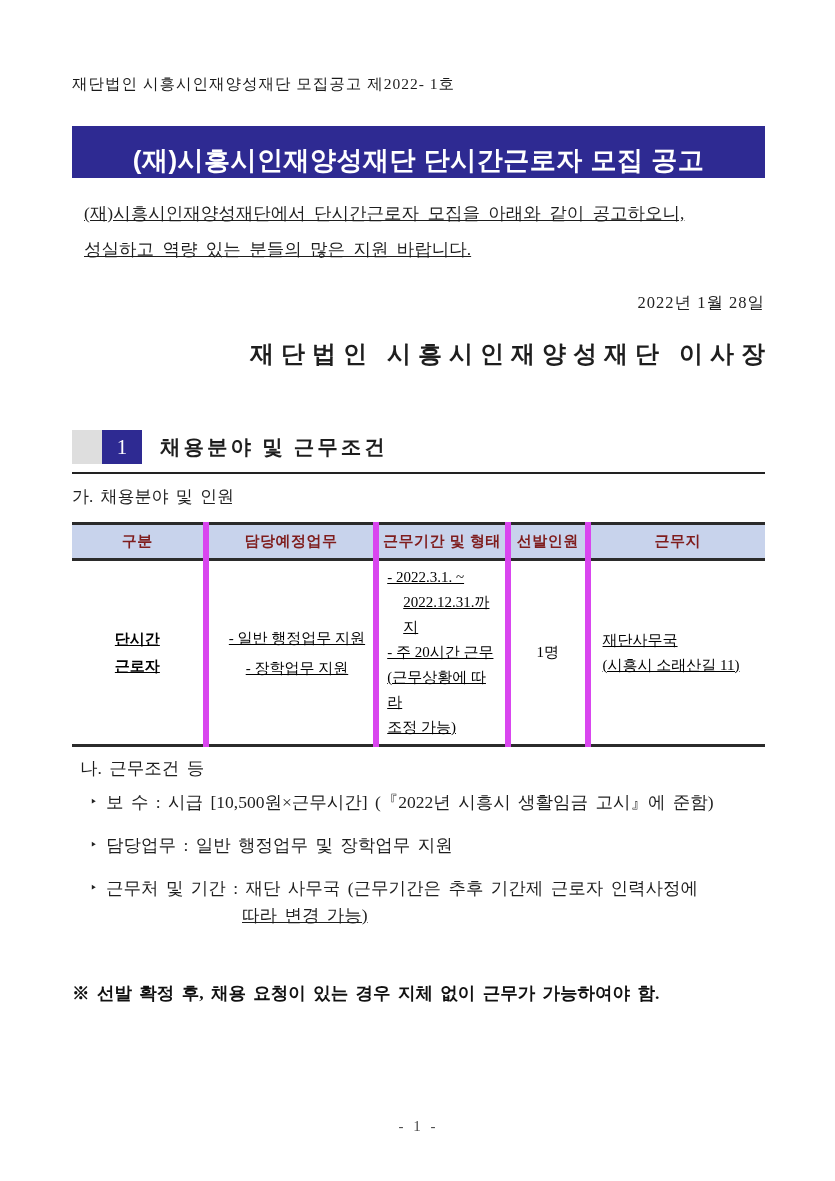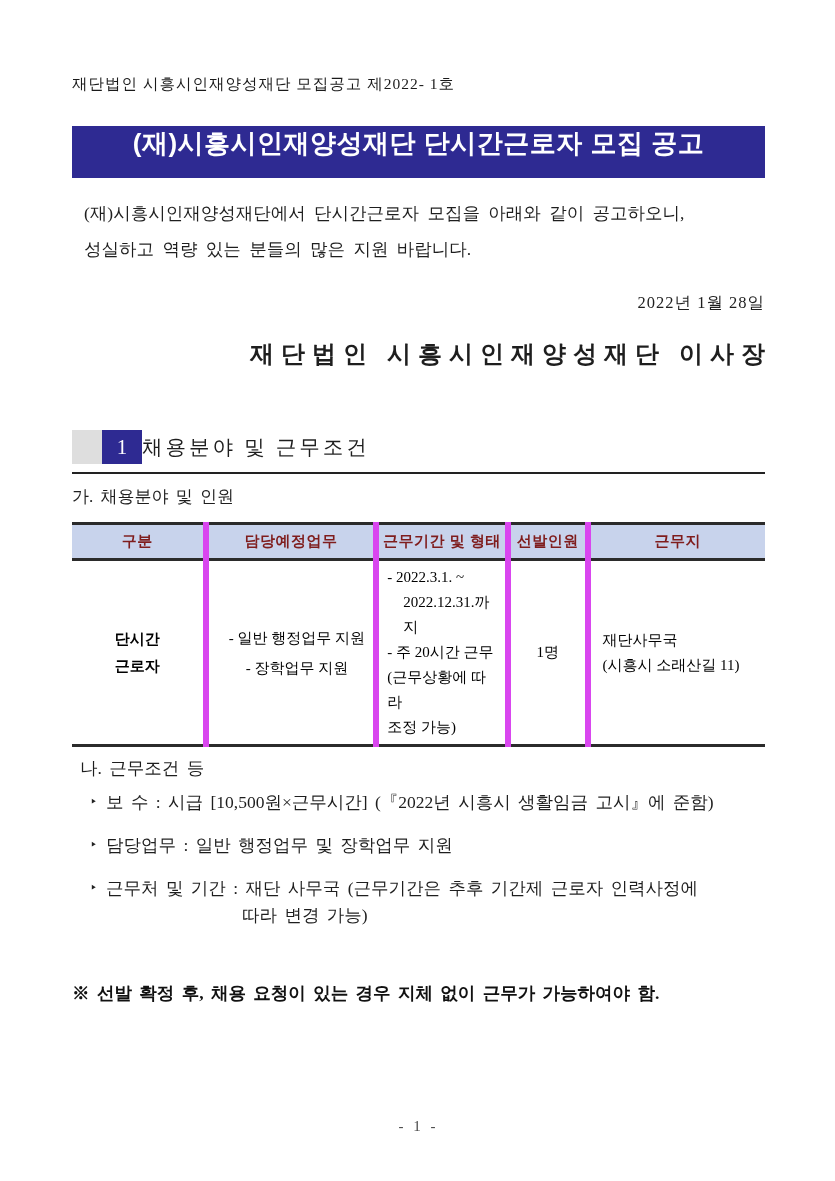--- a/index.html
+++ b/index.html
@@ -26,21 +26,21 @@
     letter-spacing: 1px;
     color: #1a1a1a;
   }
 
   
   .banner {
     top: 126px;
     height: 52px;
     background: #2e2a92;
     display: flex;
-    align-items: flex-start;
+    align-items: flex-end;
     justify-content: center;
   }
   .banner-title {
     font-family: "Liberation Sans", "DejaVu Sans", sans-serif;
     font-weight: 800;
     font-size: 26px;
     color: #ffffff;
     letter-spacing: 0.5px;
   }
 
@@ -86,22 +86,23 @@
     width: 40px;
     height: 34px;
     background: #2e2a92;
     color: #ffffff;
     font-size: 21px;
     display: flex;
     align-items: center;
     justify-content: center;
   }
   .section-title {
+    margin-left: 18px;
     font-size: 20.5px;
-    font-weight: normal;
+    font-weight: bold;
     letter-spacing: 3px;
   }
 
   .sub-a { top: 485px; font-size: 17px; word-spacing: 3px; }
   .sub-b { top: 756px; padding-left: 8px; font-size: 17.5px; word-spacing: 3px; }
 
   
   .recruit-table-wrap { top: 522px; }
   table.recruit {
     width: 100%;
@@ -129,21 +130,21 @@
   }
   table.recruit th + th,
   table.recruit td + td { border-left: 6px solid #d946ef; }
 
   .cell-category { text-align: center; font-weight: bold; line-height: 27px; }
   .cell-duties { text-align: center; padding-left: 16px !important; line-height: 30px; }
   .cell-period { text-align: left; padding-left: 8px !important; line-height: 25px; }
   .cell-period .indent { padding-left: 16px; }
   .cell-headcount { text-align: center; }
   .cell-workplace { text-align: left; padding-left: 12px !important; line-height: 25px; }
-  .cell-line { display: block; }
+  .cell-line { display: block; text-decoration: underline; }
 
   
   .cond-list { top: 789px; padding-left: 18px; }
   .cond-item {
     font-size: 17.5px;
     line-height: 27px;
     margin-bottom: 16px;
     word-spacing: 3px;
   }
   .bullet {

